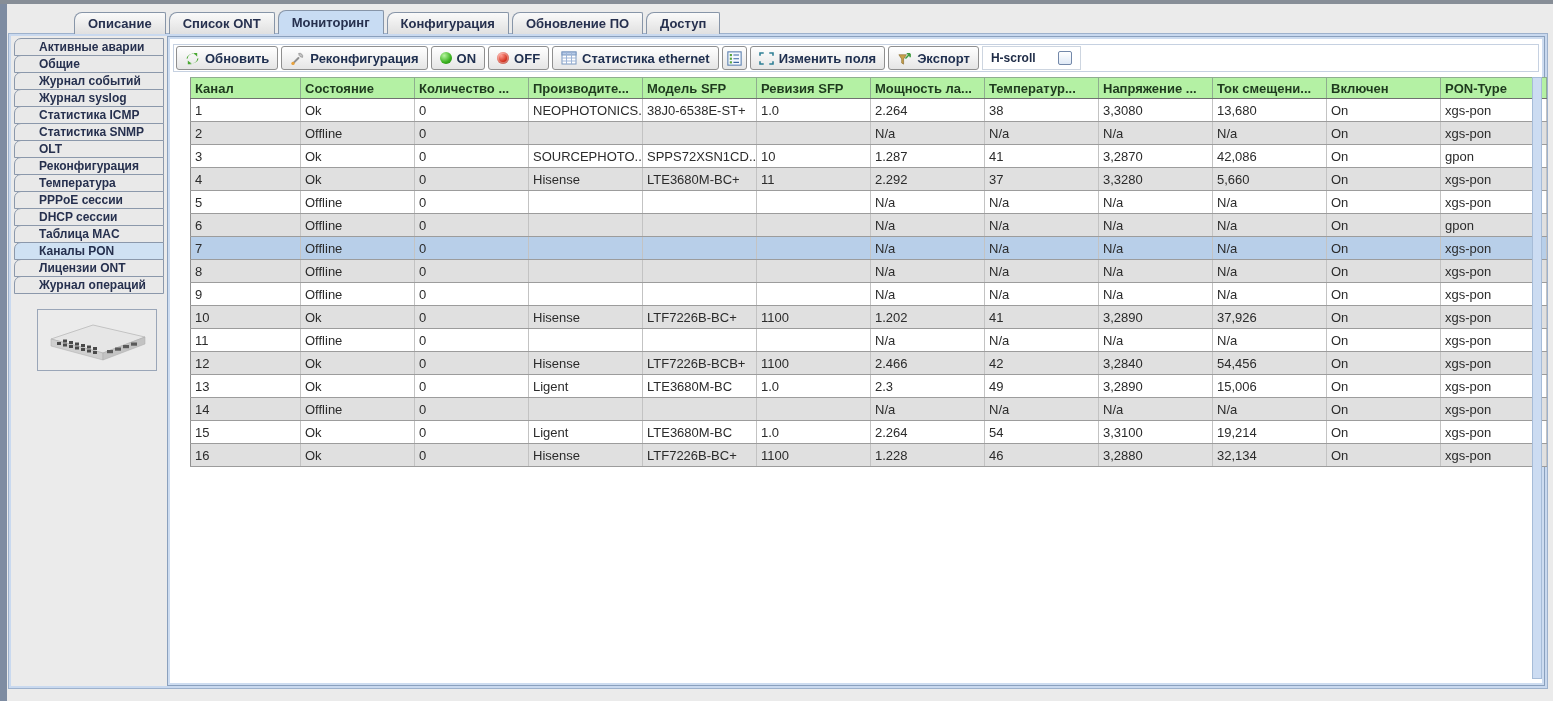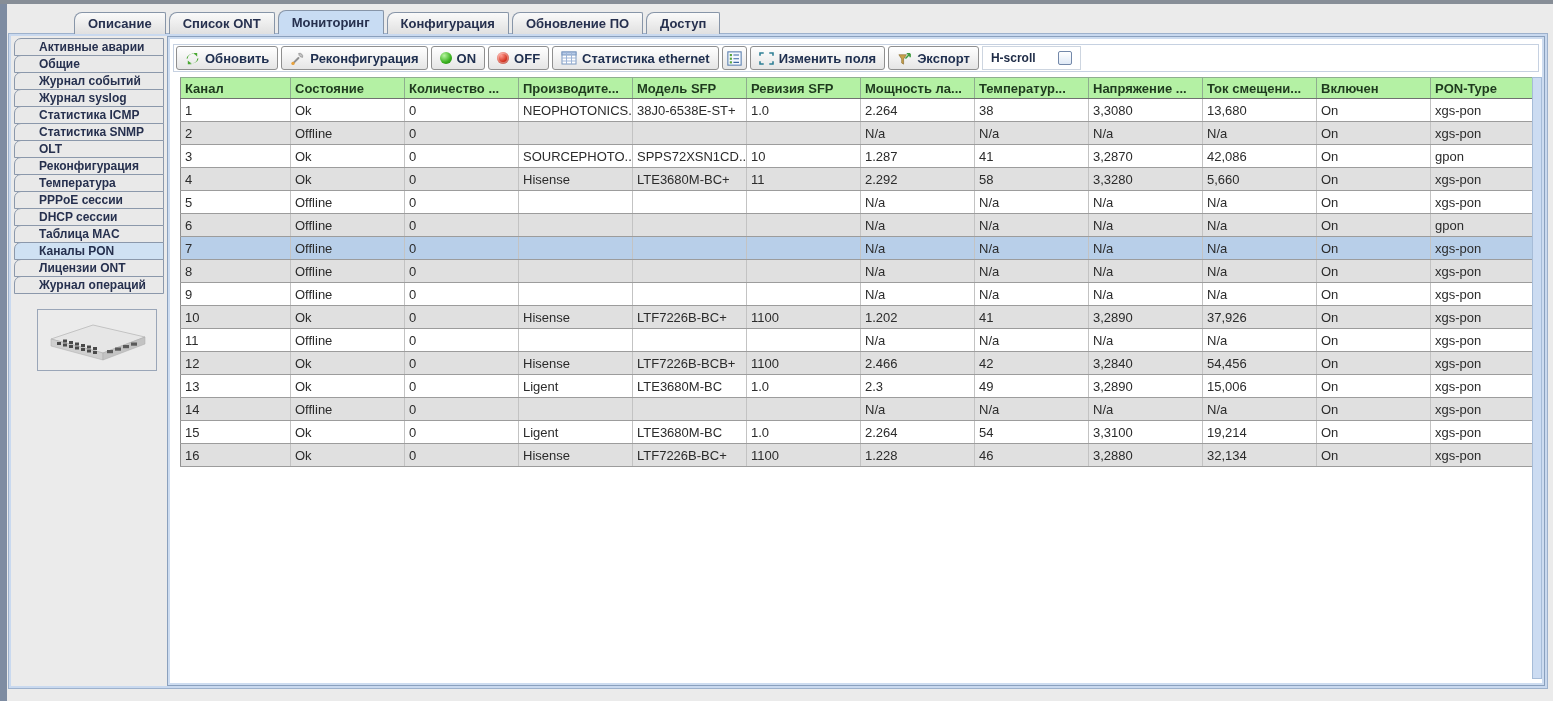--- a/index.html
+++ b/index.html
@@ -80,21 +80,21 @@
     height:24px; display:flex; align-items:center; gap:22px; padding:0 8px;
     border:1px solid #cdd5e0; background:#ffffff;
     font-weight:bold; font-size:12px; color:#1d2a45;
   }
   .checkbox {
     width:14px; height:14px; border:1px solid #7388a9; border-radius:2px;
     background:linear-gradient(#ffffff,#dfe9f6);
   }
 
   
-  .table-wrap { position:absolute; left:12px; top:40px; width:1356px; }
+  .table-wrap { position:absolute; left:22px; top:40px; width:1356px; }
   table.pon { border-collapse:collapse; table-layout:fixed; width:1356px;
               border-right:1px solid #8f8f8f; border-left:1px solid #8f8f8f; }
   table.pon th {
     background:#b4f1a4; text-align:left; font-size:13px; font-weight:bold; color:#1e3a1e;
     height:21px; padding:1px 4px;
     border-right:1px solid #8fae8f; border-bottom:1px solid #707070; border-top:1px solid #8fae8f;
     white-space:nowrap; overflow:hidden;
   }
   table.pon td {
     font-size:13px; color:#2b2b2b; height:23px; padding:1px 4px;
@@ -313,21 +313,21 @@
             <td>gpon</td>
           </tr>
           <tr class="even">
             <td>4</td>
             <td>Ok</td>
             <td>0</td>
             <td>Hisense</td>
             <td>LTE3680M-BC+</td>
             <td>11</td>
             <td>2.292</td>
-            <td>58</td>
+            <td>37</td>
             <td>3,3280</td>
             <td>5,660</td>
             <td>On</td>
             <td>xgs-pon</td>
           </tr>
           <tr class="odd">
             <td>5</td>
             <td>Offline</td>
             <td>0</td>
             <td></td>

